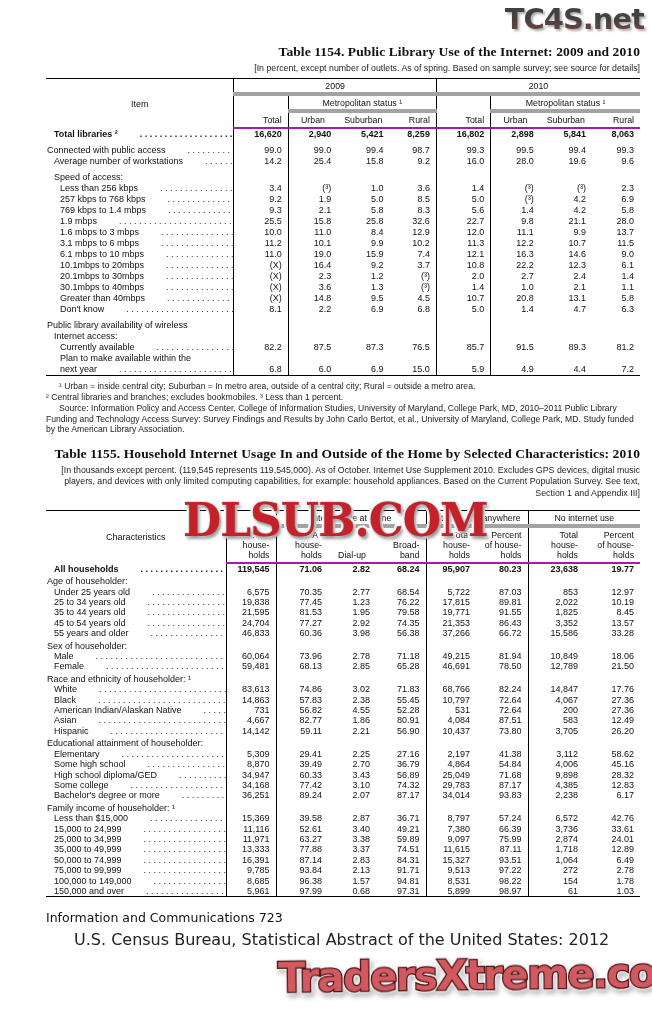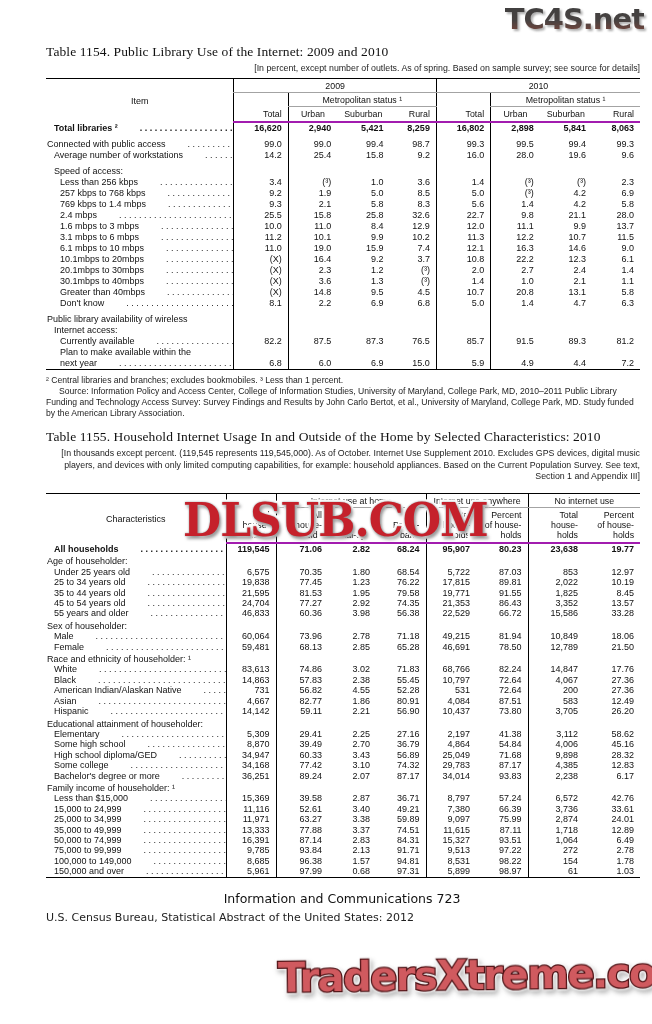--- a/index.html
+++ b/index.html
@@ -1,28 +1,28 @@
 <!DOCTYPE html>
 <html><head>
 <meta charset="utf-8">
 <style>
   html,body{margin:0;padding:0;background:#e8e8e8;}
   .page{position:relative;width:652px;height:1024px;background:#ffffff;overflow:hidden;
         font-family:"Liberation Sans",sans-serif;color:#111;}
   .content{position:absolute;left:46px;top:44px;width:594px;}
 
-  .tbl-title{font-family:"Liberation Serif",serif;font-weight:normal;font-size:13.5px;line-height:16px;letter-spacing:.1px;}
+  .tbl-title{font-family:"Liberation Serif",serif;font-weight:bold;font-size:13.5px;line-height:16px;letter-spacing:.1px;text-align:right;}
   .tbl-note{font-size:8.8px;line-height:11.2px;margin-top:3px;color:#1c1c1c;text-align:right;}
 
   table{border-collapse:collapse;table-layout:fixed;width:100%;margin-top:4px;
         border-top:1px solid #000;border-bottom:1.5px solid #000;}
   th,td{padding:0;margin:0;}
   thead th{font-weight:normal;font-size:8.8px;vertical-align:bottom;}
   .stubhead{text-align:center;vertical-align:middle;font-size:9px;}
-  .grp{text-align:center;border-bottom:1px solid #a3a3a3;padding:2px 0 1px;}
+  .grp{text-align:center;border-bottom:4px solid #a3a3a3;padding:2px 0 1px;}
   .nob{border-bottom:none;}
   .colh{text-align:right;padding:2px 6px 2px 0;white-space:pre-line;line-height:10px;}
   .colh.center{text-align:center;padding-right:0;}
   tr.colrow th{border-bottom:2px solid #a21caf;}
   .bL2{border-left:1.5px solid #000;}
   .bL1{border-left:1px solid #000;}
 
   tbody td{font-size:9px;line-height:11px;vertical-align:bottom;}
   #t1155 tbody td{line-height:10.4px;}
   td.num{text-align:right;padding-right:6px;white-space:nowrap;}
@@ -35,23 +35,23 @@
   .ind1 .stubflex{padding-left:8px;}
   .ind2 .stubflex{padding-left:14px;}
   tr.bold{font-weight:bold;}
   tr.blankr td{height:5px;}
   tr.hpad td{padding-top:2px;}
 
   .fn{font-size:8.6px;line-height:10.8px;margin-top:5px;color:#1c1c1c;}
   .fn p{margin:0;}
   .fi{text-indent:13px;}
 
-  .pagefoot-right{margin-top:13px;text-align:center;font-size:12.5px;
+  .pagefoot-right{margin-top:13px;text-align:left;font-size:12.5px;
                   font-family:"DejaVu Sans",sans-serif;padding-right:2px;}
-  .census-line{margin-top:5px;font-size:11px;font-family:"DejaVu Sans",sans-serif;color:#222;}
+  .census-line{margin-top:5px;font-size:16px;font-family:"DejaVu Sans",sans-serif;color:#222;margin-left:28px;}
 
   
   .wm{position:absolute;z-index:9;pointer-events:none;white-space:nowrap;}
   .wm-tc4s{top:2px;right:8px;font-family:"DejaVu Sans",sans-serif;font-weight:bold;
            font-size:29px;letter-spacing:-1px;color:#4a4240;
            background:linear-gradient(180deg,#3f3f3f 0%,#474241 55%,#6e453d 82%,#8a574c 100%);
            -webkit-background-clip:text;background-clip:text;-webkit-text-fill-color:transparent;
            filter:drop-shadow(2px 2px 1px rgba(70,70,70,.45));}
   .wm-dlsub{top:494px;left:183px;font-family:"DejaVu Serif",serif;font-weight:900;
             font-size:44px;letter-spacing:-1px;color:#c5212b;
@@ -238,21 +238,21 @@
             <td class="num">5.8</td>
             <td class="num">8.3</td>
             <td class="num bL2">5.6</td>
             <td class="num bL1">1.4</td>
             <td class="num">4.2</td>
             <td class="num">5.8</td>
           </tr>
           <tr>
             <td class="stub ind2">
               <div class="stubflex">
-                <span class="lab">2.4 mbps</span>
+                <span class="lab">1.9 mbps</span>
                 <span class="dots"></span>
               </div>
             </td>
             <td class="num bL2">25.5</td>
             <td class="num bL1">15.8</td>
             <td class="num">25.8</td>
             <td class="num">32.6</td>
             <td class="num bL2">22.7</td>
             <td class="num bL1">9.8</td>
             <td class="num">21.1</td>
@@ -471,20 +471,21 @@
             <td class="num">15.0</td>
             <td class="num bL2">5.9</td>
             <td class="num bL1">4.9</td>
             <td class="num">4.4</td>
             <td class="num">7.2</td>
           </tr>
         </tbody>
     </table>
 
     <div class="fn">
+      <p class="fi">¹ Urban = inside central city; Suburban = In metro area, outside of a central city; Rural = outside a metro area.</p>
       <p>² Central libraries and branches; excludes bookmobiles. ³ Less than 1 percent.</p>
       <p class="fi">Source: Information Policy and Access Center, College of Information Studies, University of Maryland, College Park, MD, 2010–2011 Public Library Funding and Technology Access Survey: Survey Findings and Results by John Carlo Bertot, et al., University of Maryland, College Park, MD. Study funded by the American Library Association.</p>
     </div>
 
     <div class="tbl-title" style="margin-top:11px">Table 1155. Household Internet Usage In and Outside of the Home by Selected Characteristics: 2010</div>
     <div class="tbl-note">[In thousands except percent. (119,545 represents 119,545,000). As of October. Internet Use Supplement 2010. Excludes GPS devices, digital music players, and devices with only limited computing capabilities, for example: household appliances. Based on the Current Population Survey. See text, Section 1 and Appendix III]</div>
 
     <table id="t1155" style="margin-top:11px">
       <colgroup>
         <col style="width:180px">
@@ -563,21 +564,21 @@
           </tr>
           <tr>
             <td class="stub ind1">
               <div class="stubflex">
                 <span class="lab">Under 25 years old</span>
                 <span class="dots"></span>
               </div>
             </td>
             <td class="num bL2">6,575</td>
             <td class="num bL1">70.35</td>
-            <td class="num">1.80</td>
+            <td class="num">2.77</td>
             <td class="num">68.54</td>
             <td class="num bL2">5,722</td>
             <td class="num">87.03</td>
             <td class="num bL2">853</td>
             <td class="num">12.97</td>
           </tr>
           <tr>
             <td class="stub ind1">
               <div class="stubflex">
                 <span class="lab">25 to 34 years old</span>
@@ -629,21 +630,21 @@
             <td class="stub ind1">
               <div class="stubflex">
                 <span class="lab">55 years and older</span>
                 <span class="dots"></span>
               </div>
             </td>
             <td class="num bL2">46,833</td>
             <td class="num bL1">60.36</td>
             <td class="num">3.98</td>
             <td class="num">56.38</td>
-            <td class="num bL2">22,529</td>
+            <td class="num bL2">37,266</td>
             <td class="num">66.72</td>
             <td class="num bL2">15,586</td>
             <td class="num">33.28</td>
           </tr>
           <tr class="hpad">
             <td class="stub ind0">
               <div class="stubflex">
                 <span class="lab">Sex of householder:</span>
               </div>
             </td>

